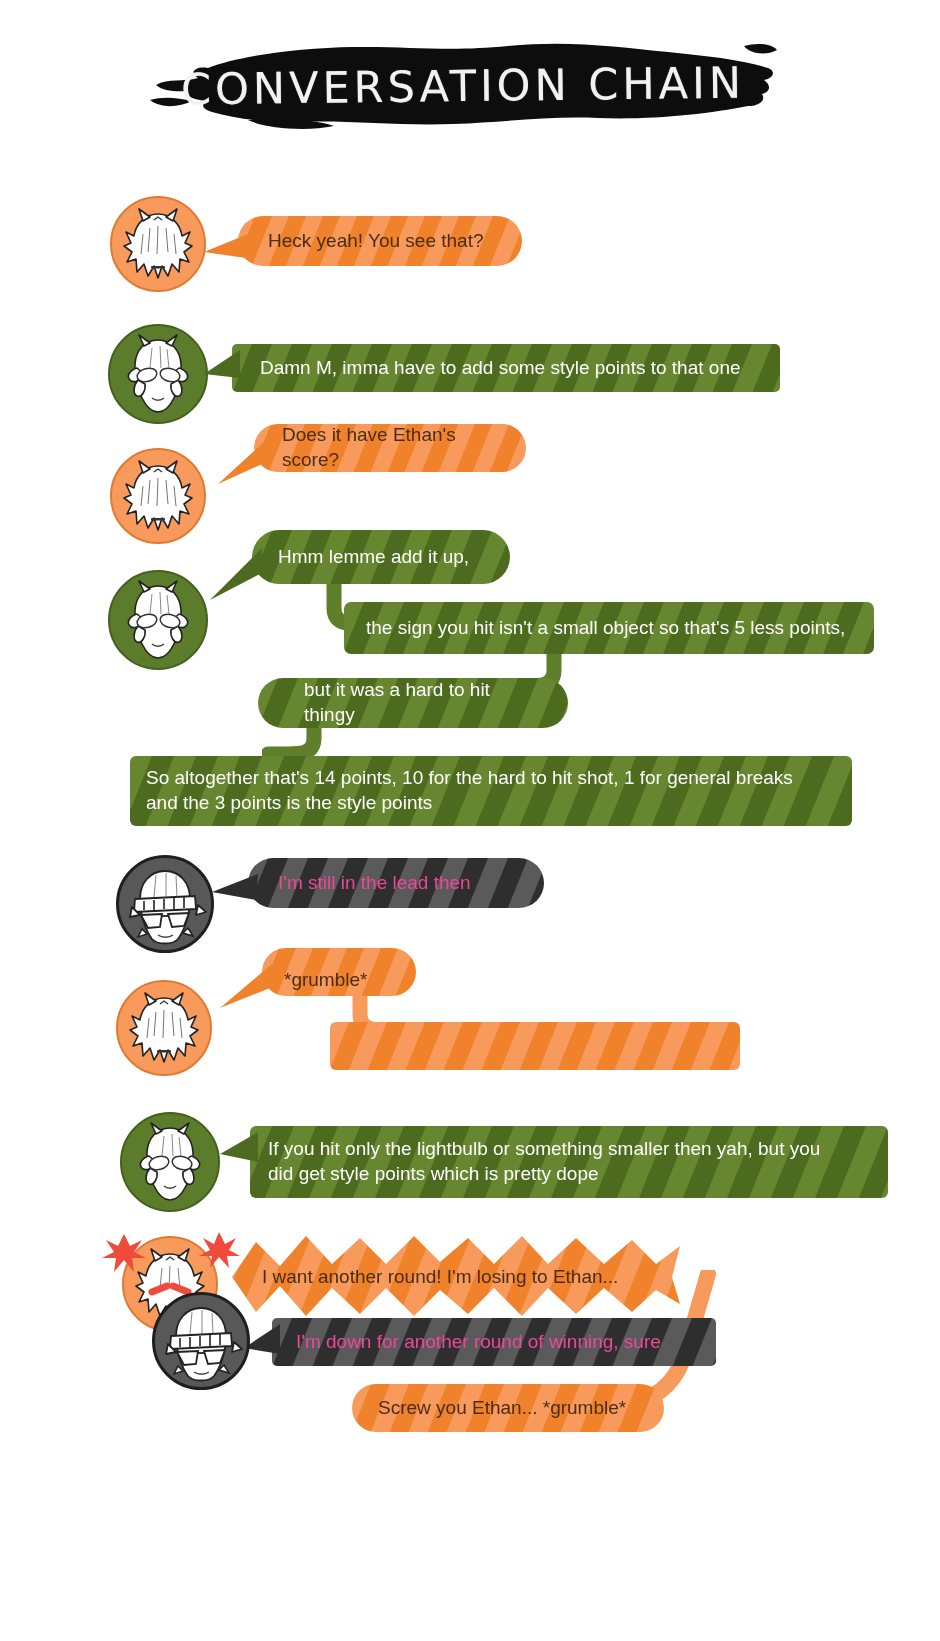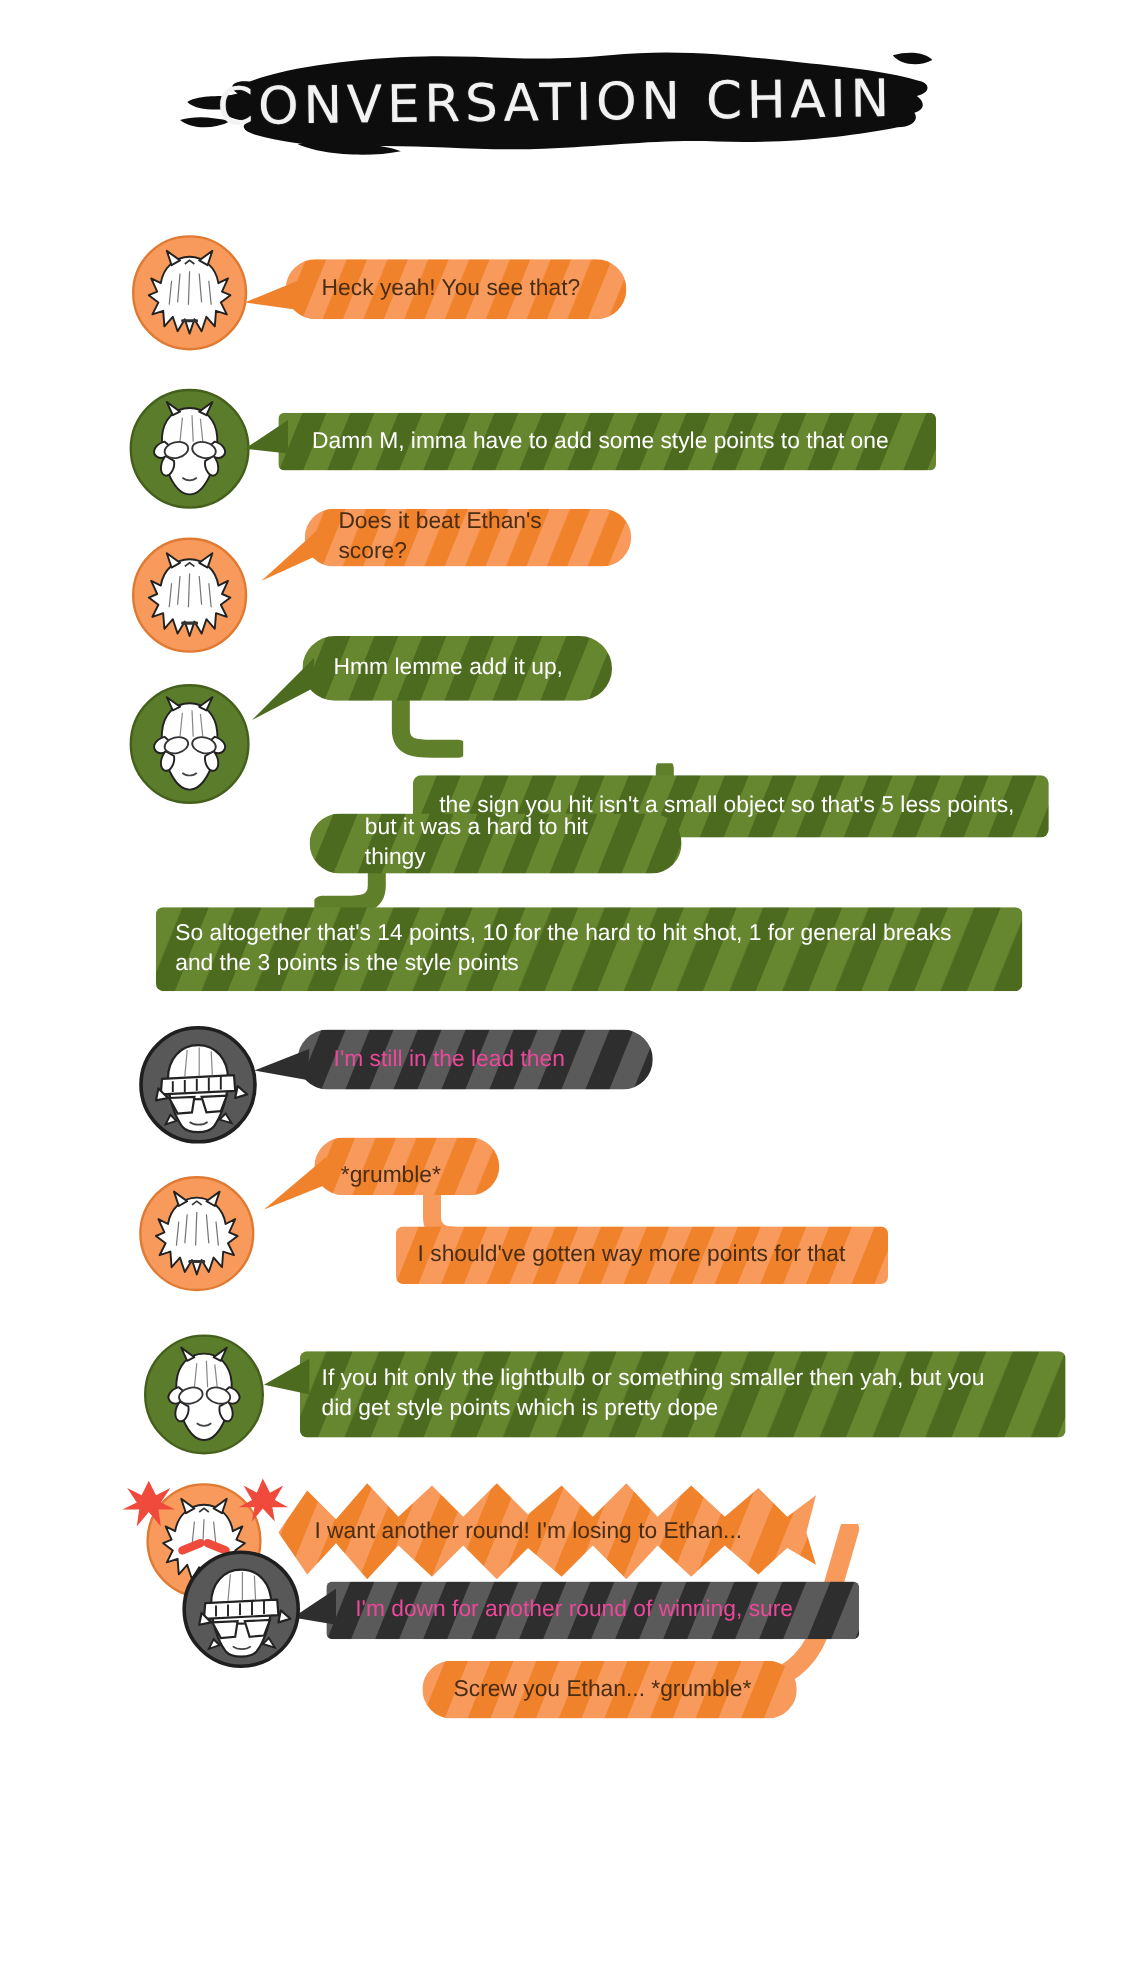--- a/index.html
+++ b/index.html
@@ -184,21 +184,21 @@
             <rect x="0" y="0" width="272" height="48" rx="24" ry="24"></rect>
           </clipPath>
       </defs>
       <g clip-path="url(#co3)">
           <rect width="272" height="48" fill="url(#po3)"></rect>
         </g>
     </svg>
     <svg class="tail" style="left:-36px;top:16px;width:46px;height:48px;" viewBox="0 0 46 48">
       <path d="M46,2 L0,44 L44,24 Z" fill="#f0822c"></path>
     </svg>
-    <span class="txt" style="font-size:19px;">Does it beat Ethan's score?</span>
+    <span class="txt" style="font-size:19px;">Does it have Ethan's score?</span>
   </div>
 
   <div class="avatar" style="left:108px;top:570px;width:100px;height:100px;">
     <div class="disc" style="background:#5b7c2a;border:2.5px solid #44601c;"></div>
     <svg viewBox="0 0 100 100">
       <g fill="#fff" stroke="#222" stroke-width="1.6" stroke-linejoin="round">
         <path d="M50,16 C37,16 28,26 27,40 C26,52 29,64 34,74 C39,84 44,88 50,88
                  C56,88 61,84 66,74 C71,64 74,52 73,40 C72,26 63,16 50,16 Z"></path>
         <path d="M36,22 L31,11 L42,19 Z"></path>
         <path d="M64,22 L69,11 L58,19 Z"></path>
@@ -246,21 +246,21 @@
       <g clip-path="url(#cg4)">
           <rect width="258" height="54" fill="url(#pg4)"></rect>
         </g>
     </svg>
     <svg class="tail" style="left:-42px;top:16px;width:52px;height:58px;" viewBox="0 0 52 58">
       <path d="M52,2 L0,54 L50,28 Z" fill="#4c6b1f"></path>
     </svg>
     <span class="txt" style="font-size:19px;">Hmm lemme add it up,</span>
   </div>
 
-  <div class="bubble b-green" style="left:344px;top:602px;width:530px;height:52px;padding:0 22px;margin-top:44px;">
+  <div class="bubble b-green" style="left:344px;top:602px;width:530px;height:52px;padding:0 22px;">
     <svg class="stripes" viewBox="0 0 530 52" preserveAspectRatio="none">
       <defs>
         <pattern id="pg5" width="40" height="52" patternUnits="userSpaceOnUse" patternTransform="skewX(-22)">
           <rect width="40" height="52" fill="#4c6b1f"></rect>
             <rect width="20" height="52" fill="#66862f"></rect>
         </pattern>
         <clipPath id="cg5">
             <rect x="0" y="0" width="530" height="52" rx="7" ry="7"></rect>
           </clipPath>
       </defs>
@@ -419,21 +419,20 @@
             <rect width="19" height="48" fill="#f79a5b"></rect>
         </pattern>
         <clipPath id="co10">
             <rect x="0" y="0" width="410" height="48" rx="6" ry="6"></rect>
           </clipPath>
       </defs>
       <g clip-path="url(#co10)">
           <rect width="410" height="48" fill="url(#po10)"></rect>
         </g>
     </svg>
-    <span class="txt" style="font-size:19px;">I should've gotten way more points for that</span>
   </div>
 
   <div class="avatar" style="left:120px;top:1112px;width:100px;height:100px;">
     <div class="disc" style="background:#5b7c2a;border:2.5px solid #44601c;"></div>
     <svg viewBox="0 0 100 100">
       <g fill="#fff" stroke="#222" stroke-width="1.6" stroke-linejoin="round">
         <path d="M50,16 C37,16 28,26 27,40 C26,52 29,64 34,74 C39,84 44,88 50,88
                  C56,88 61,84 66,74 C71,64 74,52 73,40 C72,26 63,16 50,16 Z"></path>
         <path d="M36,22 L31,11 L42,19 Z"></path>
         <path d="M64,22 L69,11 L58,19 Z"></path>

